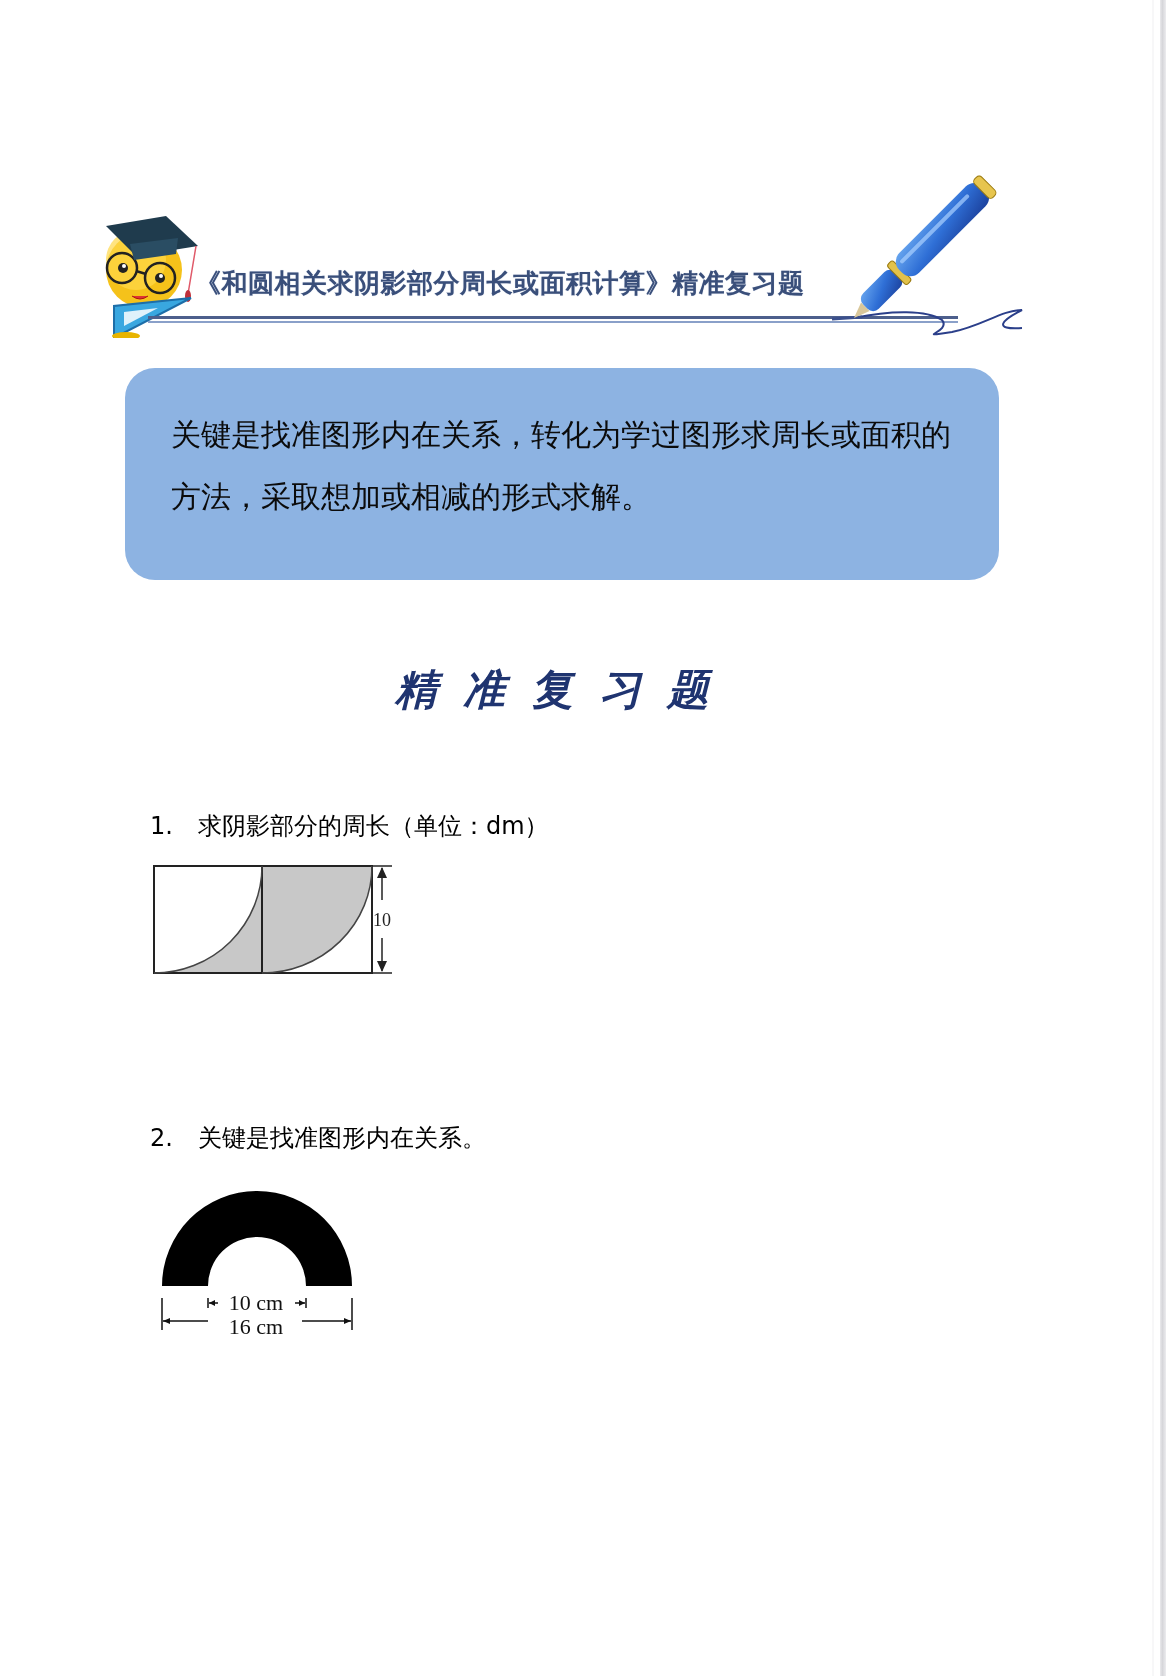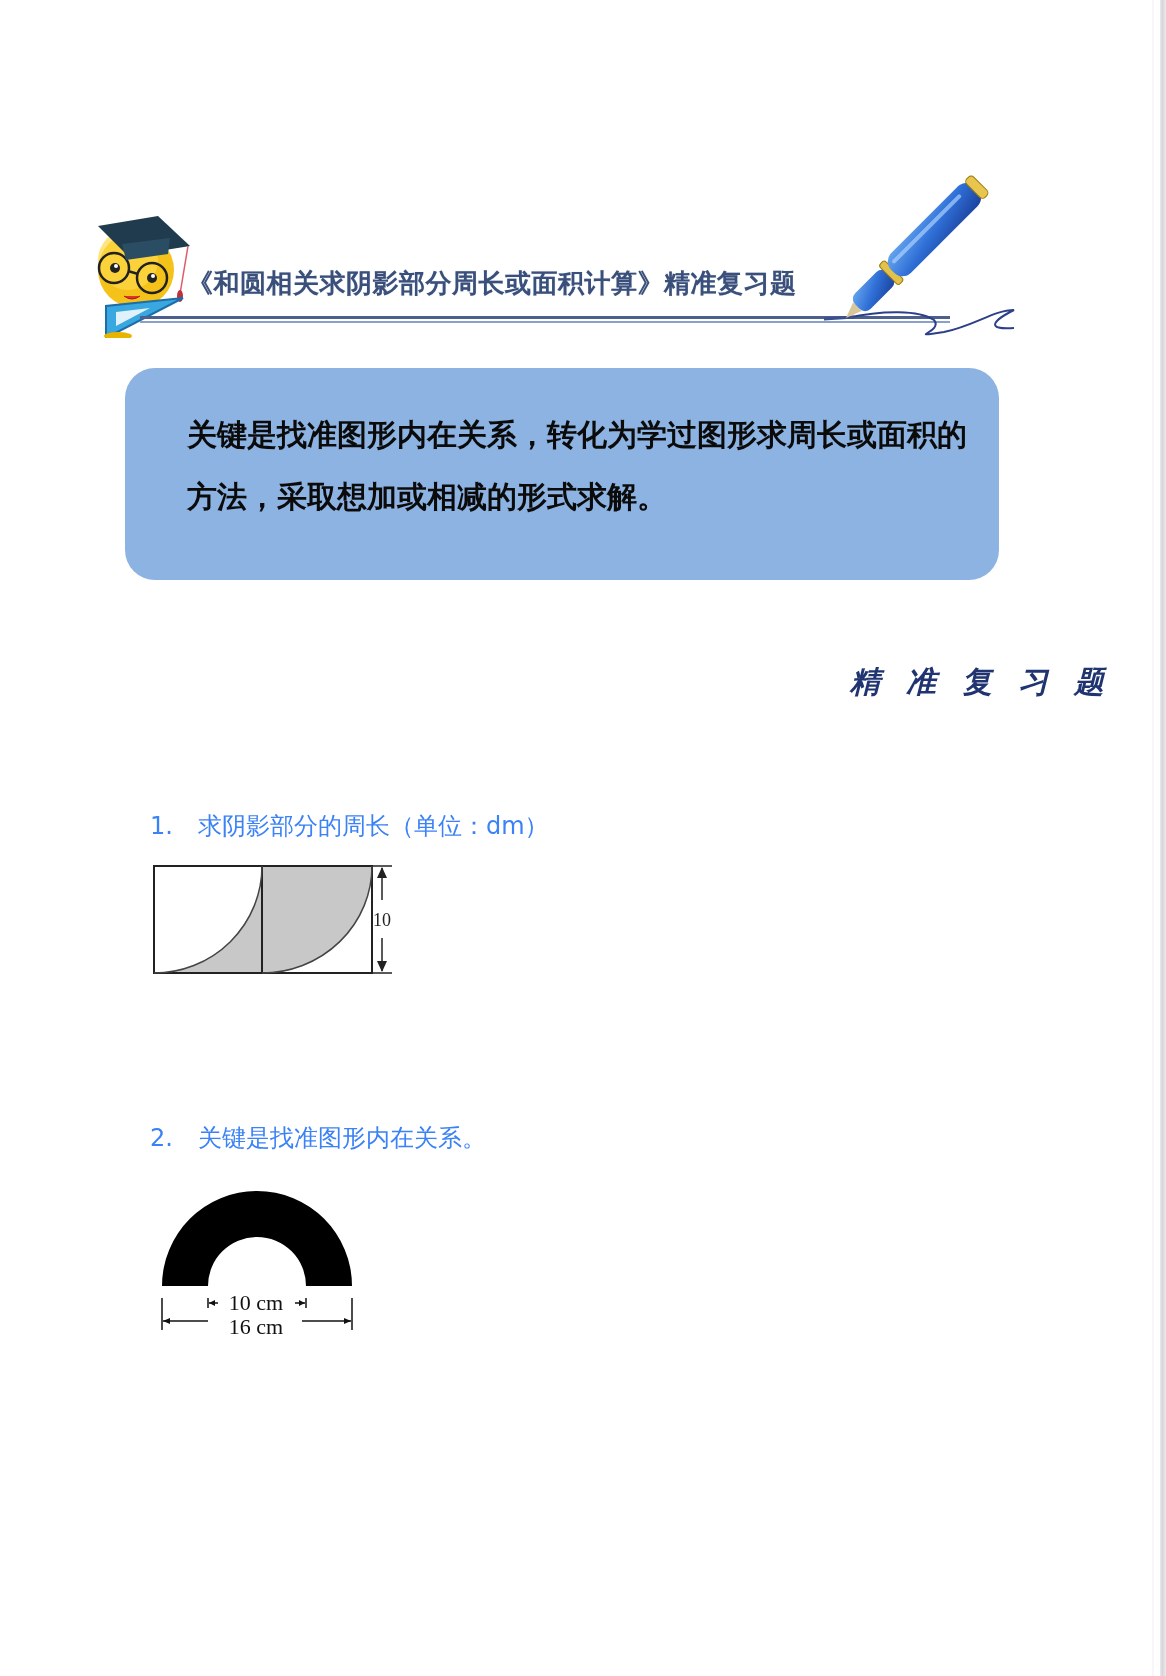--- a/index.html
+++ b/index.html
@@ -9,54 +9,54 @@
   }
   .page-edge {
     position:absolute; left:1160px; top:0; width:6px; height:1676px;
     background:linear-gradient(to right,#e9e9ec,#d6d6da 40%,#ececef);
   }
   .page-edge-inner {
     position:absolute; left:1152px; top:0; width:2px; height:1676px; background:#f7f7f8;
   }
 
   
-  .header { position:absolute; left:84px; top:160px; width:930px; height:190px; }
+  .header { position:absolute; left:92px; top:160px; width:930px; height:190px; }
   .mascot { position:absolute; left:4px; top:38px; width:120px; height:140px; }
   .pen { position:absolute; left:740px; top:0px; width:200px; height:190px; }
   .header-title {
     position:absolute; left:103px; top:106px;
     font-family:"DejaVu Sans", sans-serif; font-weight:bold; font-size:26px;
     color:#3a4f7a; letter-spacing:0.5px; white-space:nowrap;
     text-shadow:0 0 1px #b8c4dc;
   }
   .header-rule-1 { position:absolute; left:56px; top:156px; width:810px; height:3px; background:#4d5f8c; }
   .header-rule-2 { position:absolute; left:56px; top:161px; width:810px; height:2px; background:#8aa0c9; }
 
   
   .tip-box {
     position:absolute; left:125px; top:368px; width:874px; height:212px;
     background:#8db3e2; border-radius:30px;
   }
   .tip-text {
-    position:absolute; left:62px; top:36px; width:800px;
-    font-family:"DejaVu Serif", "Liberation Serif", serif; font-weight:bold;
+    position:absolute; left:46px; top:36px; width:800px;
+    font-family:"DejaVu Serif", "Liberation Serif", serif; font-weight:normal;
     font-size:30px; line-height:62px; color:#0b0b0b;
   }
 
   
   .section-title {
-    position:absolute; left:0; top:662px; width:1130px; text-align:right;
-    font-family:Liberation Mono, monospace; font-size:30px; font-weight:bold; font-style:italic;
+    position:absolute; left:0; top:662px; width:1130px; text-align:center;
+    font-family:Liberation Mono, monospace; font-size:42px; font-weight:bold; font-style:italic;
     color:#1f3470; letter-spacing:26px;
   }
 
   
   .question { position:absolute; left:150px; }
   .q-text {
-    font-family:"DejaVu Sans", sans-serif; font-size:24px; color:#3b82f6; white-space:nowrap;
+    font-family:"DejaVu Sans", sans-serif; font-size:24px; color:#000000; white-space:nowrap;
   }
   .q-num { display:inline-block; width:48px; }
   .q1 { top:810px; }
   .q2 { top:1122px; }
   .fig1 { position:absolute; left:145px; top:858px; width:260px; height:125px; }
   .fig2 { position:absolute; left:150px; top:1180px; width:220px; height:160px; }
 </style>
 </head>
 <body>
 

